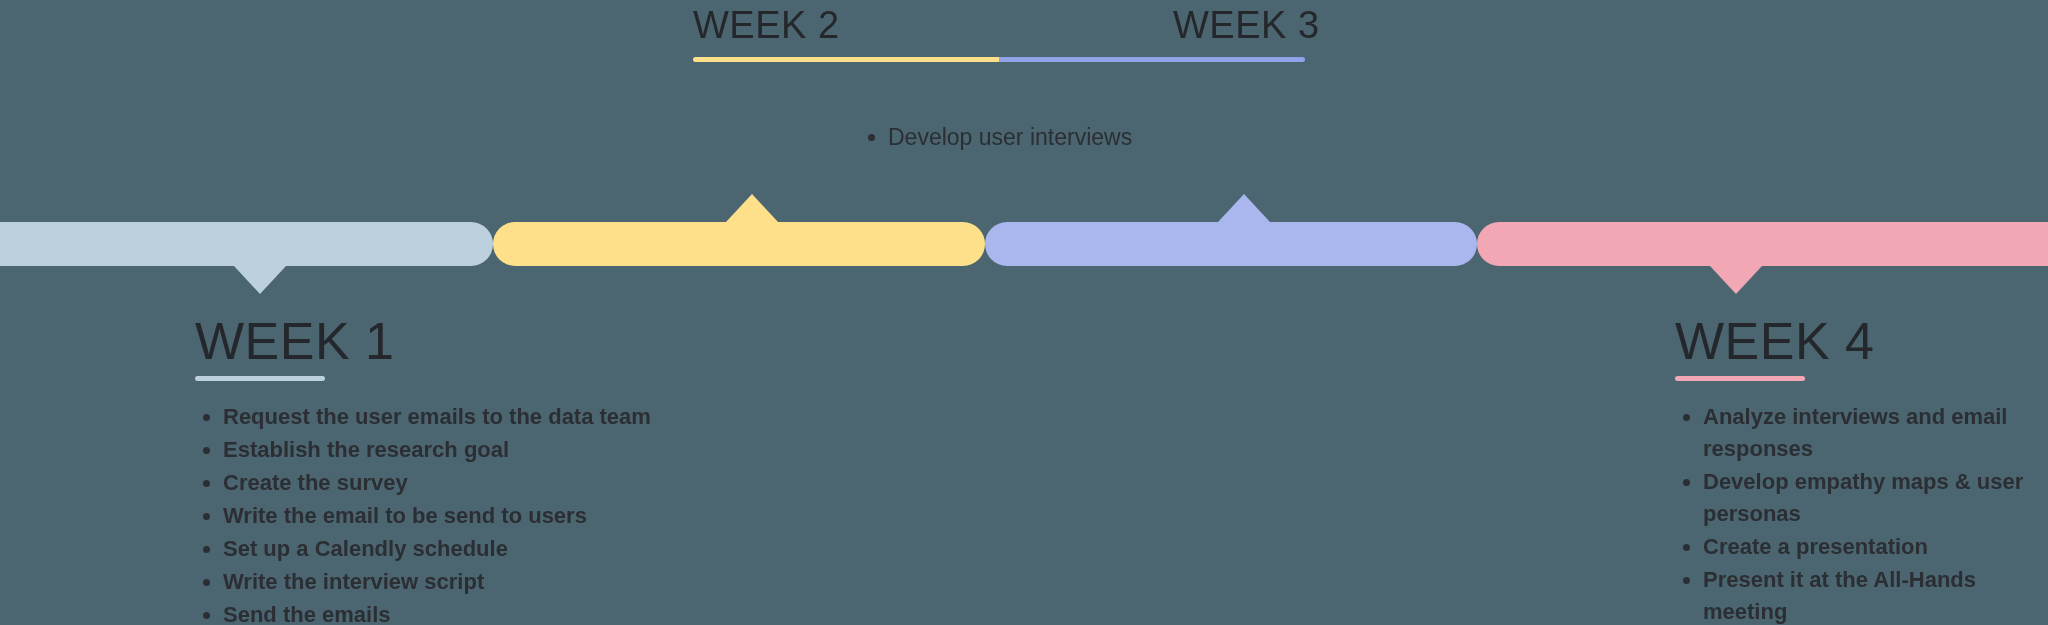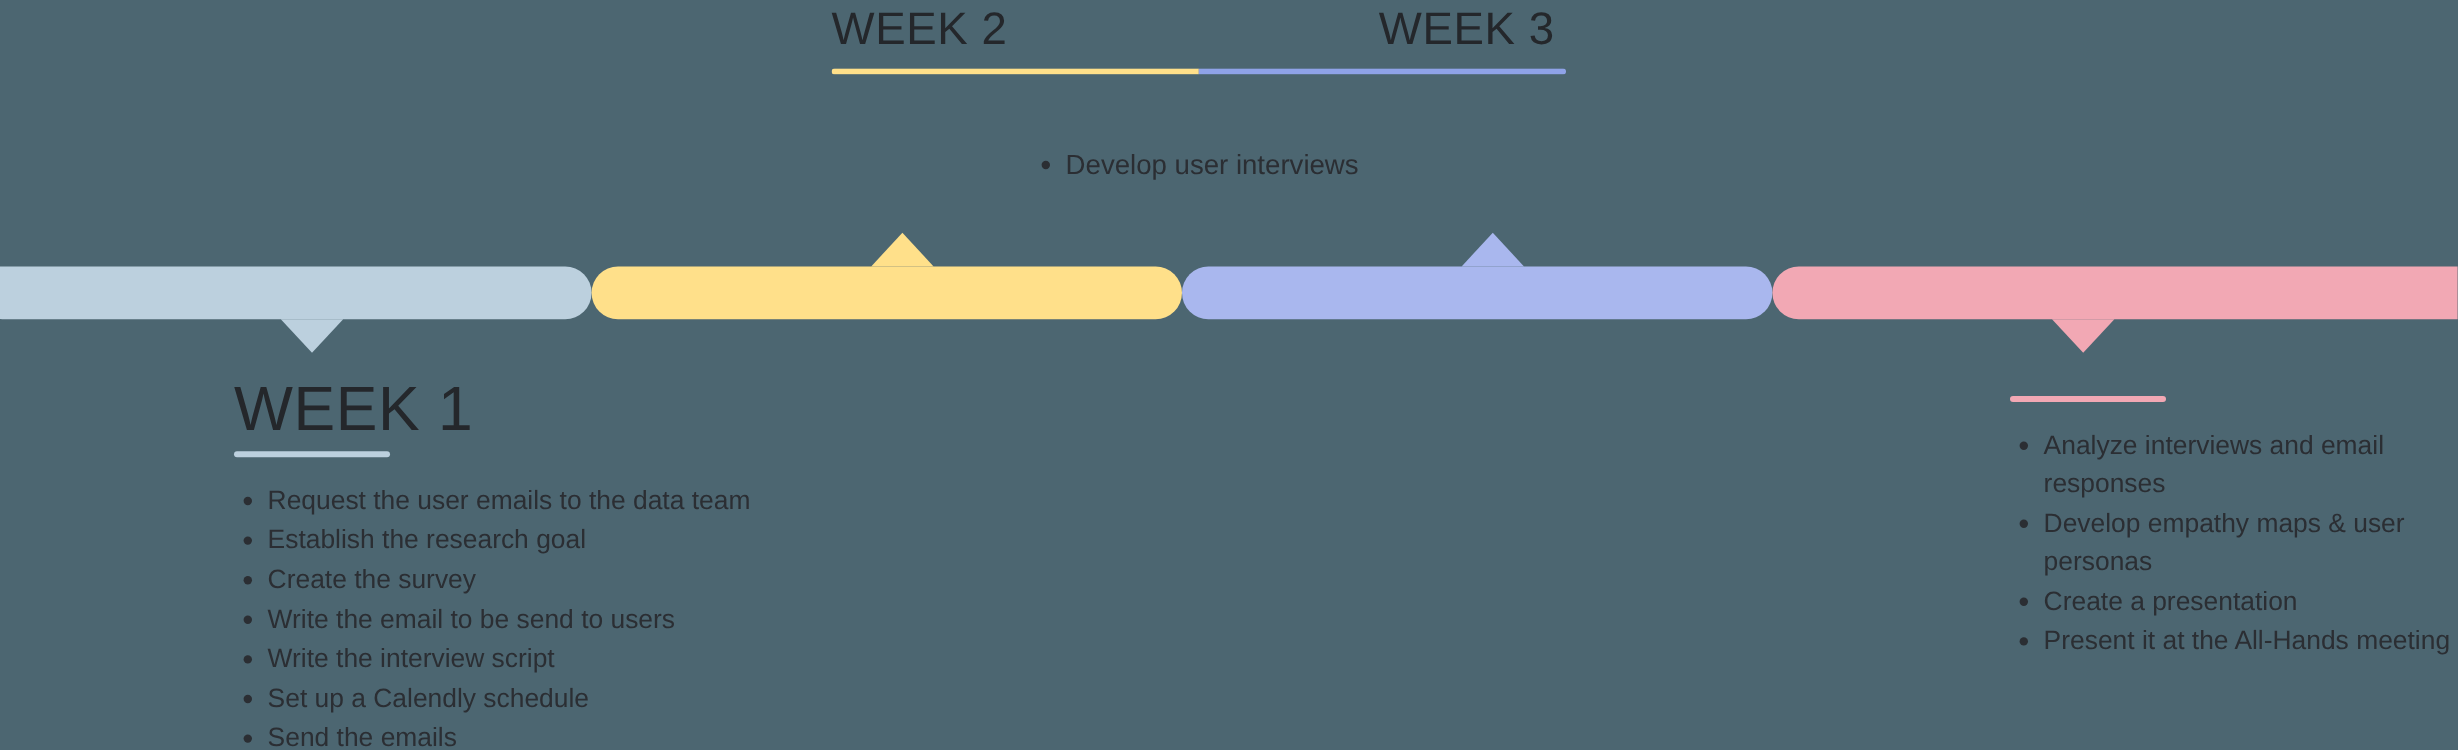--- a/index.html
+++ b/index.html
@@ -46,21 +46,21 @@
   }
 
   .top-title-w2 {
     position: absolute;
     left: 0px;
     top: 0px;
   }
 
   .top-title-w3 {
     position: absolute;
-    left: 456px;
+    left: 480px;
     top: 0px;
   }
 
   .top-rule {
     position: absolute;
     left: 0px;
     top: 57px;
     width: 612px;
     height: 5px;
     display: flex;
@@ -150,21 +150,21 @@
   
   ul.bullets {
     list-style: none;
     margin-top: 20px;
   }
 
   ul.bullets li {
     position: relative;
     color: #2b2e33;
     font-size: 22px;
-    font-weight: 400;
+    font-weight: 700;
     line-height: 32px;
     padding-left: 28px;
     margin-bottom: 1px;
   }
 
   ul.bullets li::before {
     content: "";
     position: absolute;
     left: 8px;
     top: 13px;
@@ -216,27 +216,28 @@
   </div>
 
   <div class="col col-w1">
     <div class="col-title">WEEK 1</div>
     <div class="col-rule rule-w1"></div>
     <ul class="bullets">
       <li>Request the user emails to the data team</li>
       <li>Establish the research goal</li>
       <li>Create the survey</li>
       <li>Write the email to be send to users</li>
+      <li>Set up a Calendly schedule</li>
       <li>Write the interview script</li>
-      <li>Set up a Calendly schedule</li>
       <li>Send the emails</li>
     </ul>
   </div>
 
   <div class="col col-w4">
+    <div class="col-title">WEEK 4</div>
     <div class="col-rule rule-w4"></div>
     <ul class="bullets">
       <li>Analyze interviews and email responses</li>
       <li>Develop empathy maps &amp; user personas</li>
       <li>Create a presentation</li>
       <li>Present it at the All-Hands meeting</li>
     </ul>
   </div>
 
 </div>

